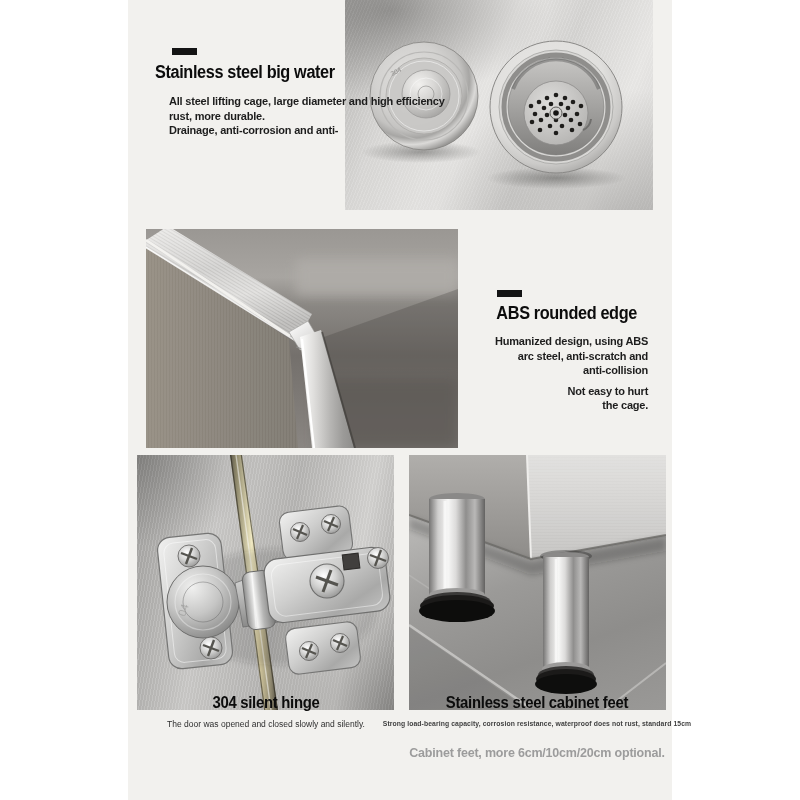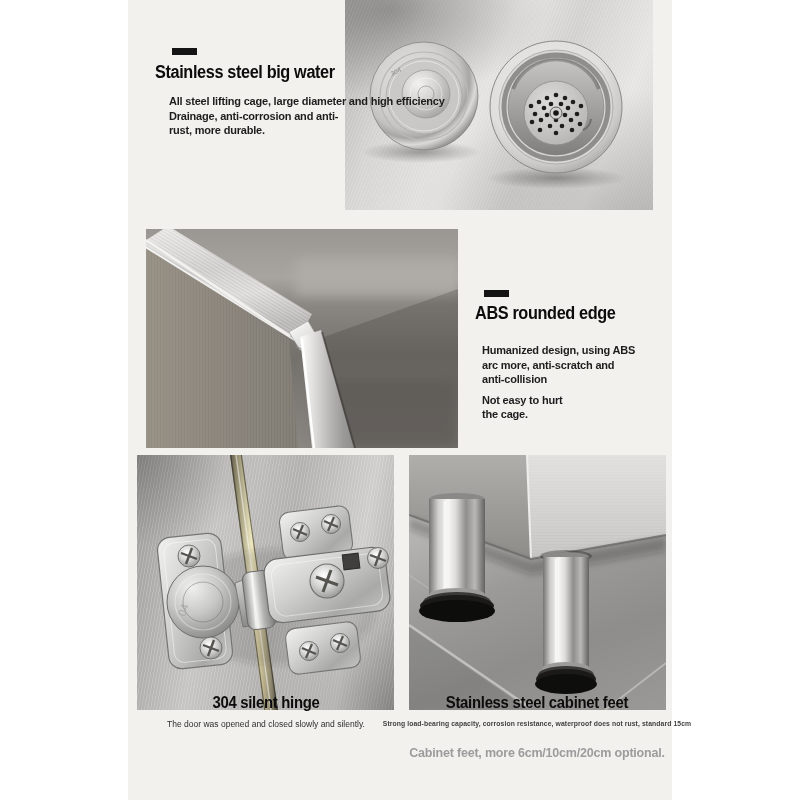--- a/index.html
+++ b/index.html
@@ -41,24 +41,24 @@
   
   .marker{width:25px;height:7px;background:#141414;}
   .h-sec{font-size:17.5px;font-weight:700;letter-spacing:-.4px;color:#0c0c0c;
          transform:scaleX(.93);transform-origin:left center;white-space:nowrap;}
   .body-line{font-size:11px;font-weight:600;letter-spacing:-.2px;line-height:14.5px;
              color:#1d1d1d;white-space:nowrap;}
   .txt-drain{position:absolute;left:155px;top:48px;z-index:5;}
   .txt-drain .marker{margin-left:17px;}
   .txt-drain .h-sec{margin-top:7px;}
   .txt-drain .body{margin:11px 0 4px 14px;}
-  .txt-edge{position:absolute;left:475px;top:290px;z-index:5;}
+  .txt-edge{position:absolute;left:488px;top:290px;z-index:5;text-align:right;}
   .txt-edge .marker{margin-left:9px;}
   .txt-edge .h-sec{margin-top:6px;}
-  .txt-edge .body{margin:19px 0 0 7px;}
+  .txt-edge .body{margin:10px 0 0 7px;}
   .txt-edge .body2{margin:6px 0 0 7px;}
 
   .caption{position:absolute;top:694px;width:322px;text-align:center;z-index:5;}
   .cap-left{left:105px;}
   .cap-right{left:376px;}
   .h-cap{font-size:16px;font-weight:700;letter-spacing:-.3px;color:#0c0c0c;
          transform:scaleX(.93);transform-origin:center;white-space:nowrap;}
   .cap-sub{margin-top:9px;font-size:11px;font-weight:600;letter-spacing:-.2px;color:#1d1d1d;white-space:nowrap;}
   .cap-note{margin-top:7px;font-size:8.5px;font-weight:400;color:#2e2e2e;white-space:nowrap;}
   .cap-tiny{margin-top:8px;font-size:6.8px;font-weight:700;color:#3f3f3f;letter-spacing:.1px;white-space:nowrap;}
@@ -160,22 +160,22 @@
       <path d="M 27 23 q 7 -3 8 -11" fill="none" stroke="#6f6e6c" stroke-width="2"></path>
     </g>
   </svg>
 </figure>
 
 <div class="txt-drain">
   <div class="marker"></div>
   <div class="h-sec">Stainless steel big water</div>
   <div class="body">
     <div class="body-line">All steel lifting cage, large diameter and high efficiency</div>
+    <div class="body-line">rust, more durable.</div>
     <div class="body-line">Drainage, anti-corrosion and anti-</div>
-    <div class="body-line">rust, more durable.</div>
   </div>
 </div>
 
 <figure class="photo photo-edge" style="margin:0;">
   <svg viewBox="0 0 312 219">
     <defs>
       <filter id="fSoft" x="-30%" y="-30%" width="160%" height="160%">
           <feGaussianBlur stdDeviation="6"></feGaussianBlur>
         </filter>
       <linearGradient id="gFace" x1="0" y1="0" x2="1" y2="0">
@@ -238,21 +238,21 @@
       <line x1="176" y1="103" x2="209" y2="219" stroke="rgba(55,52,49,.55)" stroke-width="2"></line>
     </g>
   </svg>
 </figure>
 
 <div class="txt-edge">
   <div class="marker"></div>
   <div class="h-sec">ABS rounded edge</div>
   <div class="body">
     <div class="body-line">Humanized design, using ABS</div>
-    <div class="body-line">arc more, anti-scratch and</div>
+    <div class="body-line">arc steel, anti-scratch and</div>
     <div class="body-line">anti-collision</div>
   </div>
   <div class="body2">
     <div class="body-line">Not easy to hurt</div>
     <div class="body-line">the cage.</div>
   </div>
 </div>
 
 <figure class="photo photo-hinge" style="margin:0;">
   <svg viewBox="0 0 257 255">

